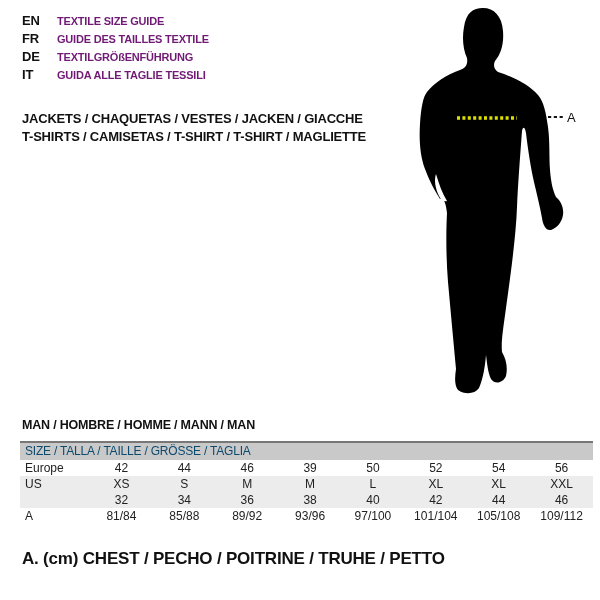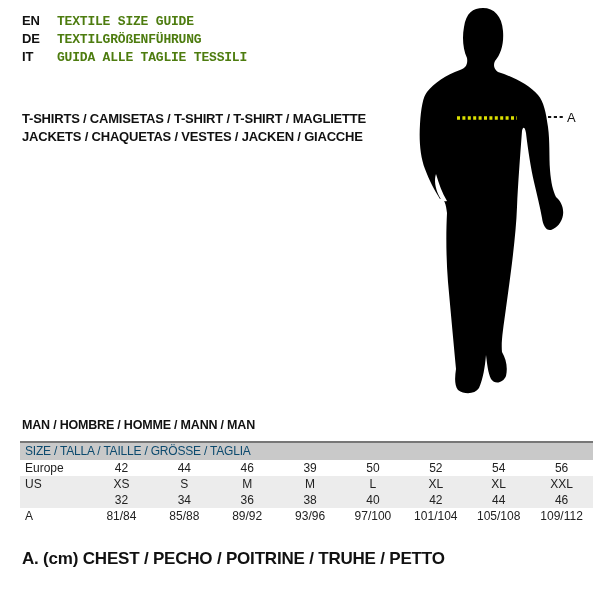--- a/index.html
+++ b/index.html
@@ -4,21 +4,21 @@
 <style>
   * { margin:0; padding:0; box-sizing:border-box; }
   html,body { background:#fff; }
   body { font-family:"Liberation Sans", sans-serif; }
   .canvas { position:relative; width:600px; height:600px; background:#ffffff; overflow:hidden; }
 
   
   .lang-list { position:absolute; left:22px; top:11px; }
   .lang-row { height:18px; line-height:18px; white-space:nowrap; }
   .lang-code { display:inline-block; width:35px; font-weight:700; font-size:13px; color:#111; letter-spacing:-0.2px; }
-  .lang-label { font-weight:700; font-size:13px; color:#4d7c0f; letter-spacing:-0.2px;font-family:Liberation Mono, monospace; }
+  .lang-label { font-weight:700; font-size:11px; color:#701a75; letter-spacing:-0.2px; }
 
   
   .categories { position:absolute; left:22px; top:110px; }
   .category-line { height:18px; line-height:18px; font-weight:700; font-size:13px; color:#111; letter-spacing:-0.2px; white-space:nowrap; }
 
   
   .figure-wrap { position:absolute; left:390px; top:0; width:210px; height:410px; }
 
   
   .section-title { position:absolute; left:22px; top:418px; font-weight:700; font-size:12.5px; color:#111; letter-spacing:-0.2px; }
@@ -37,30 +37,33 @@
 </head>
 <body>
 
 <div class="canvas">
 
   <div class="lang-list">
     <div class="lang-row">
       <span class="lang-code">EN</span><span class="lang-label">TEXTILE SIZE GUIDE</span>
     </div>
     <div class="lang-row">
+      <span class="lang-code">FR</span><span class="lang-label">GUIDE DES TAILLES TEXTILE</span>
+    </div>
+    <div class="lang-row">
       <span class="lang-code">DE</span><span class="lang-label">TEXTILGRÖßENFÜHRUNG</span>
     </div>
     <div class="lang-row">
       <span class="lang-code">IT</span><span class="lang-label">GUIDA ALLE TAGLIE TESSILI</span>
     </div>
   </div>
 
   <div class="categories">
+    <div class="category-line">JACKETS / CHAQUETAS / VESTES / JACKEN / GIACCHE</div>
     <div class="category-line">T-SHIRTS / CAMISETAS / T-SHIRT / T-SHIRT / MAGLIETTE</div>
-    <div class="category-line">JACKETS / CHAQUETAS / VESTES / JACKEN / GIACCHE</div>
   </div>
 
   <div class="figure-wrap">
     <svg width="210" height="410" viewBox="0 0 210 410" xmlns="http://www.w3.org/2000/svg">
       <path fill="#000000" d="M 93 8
                C 104 8 112 16 113 31
                C 114 44 111 54 105 61
                C 103 65 104 69 108 72
                C 124 77 139 85 148 95
                C 154 102 156 113 158 127

